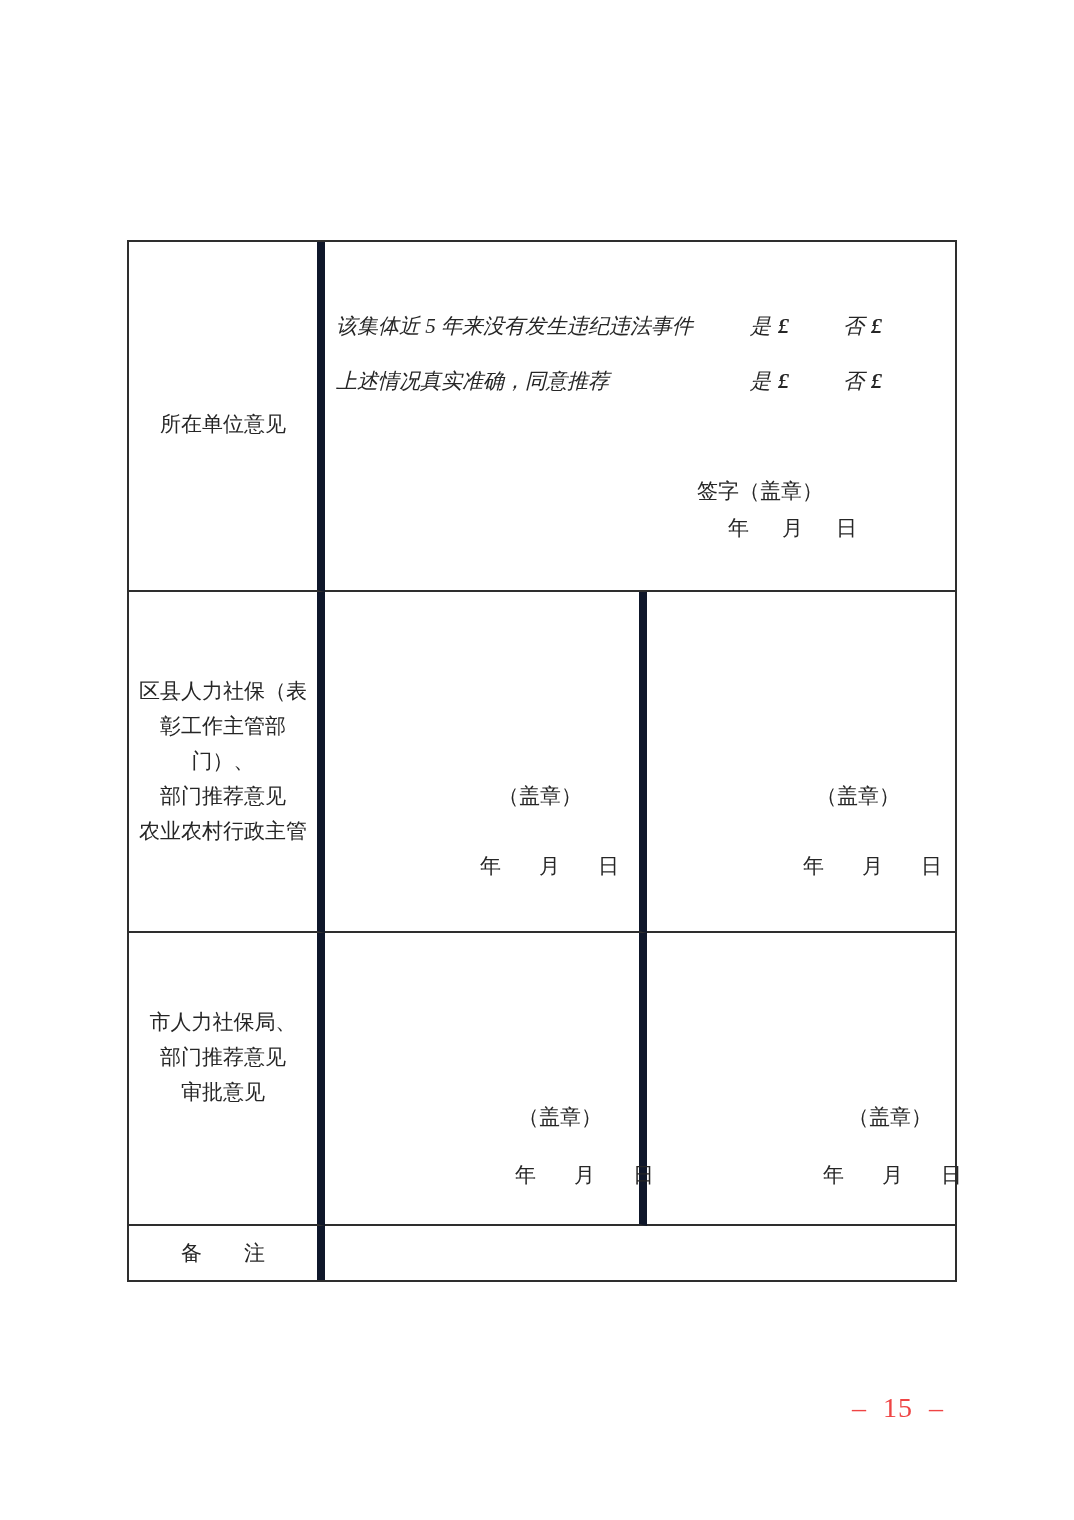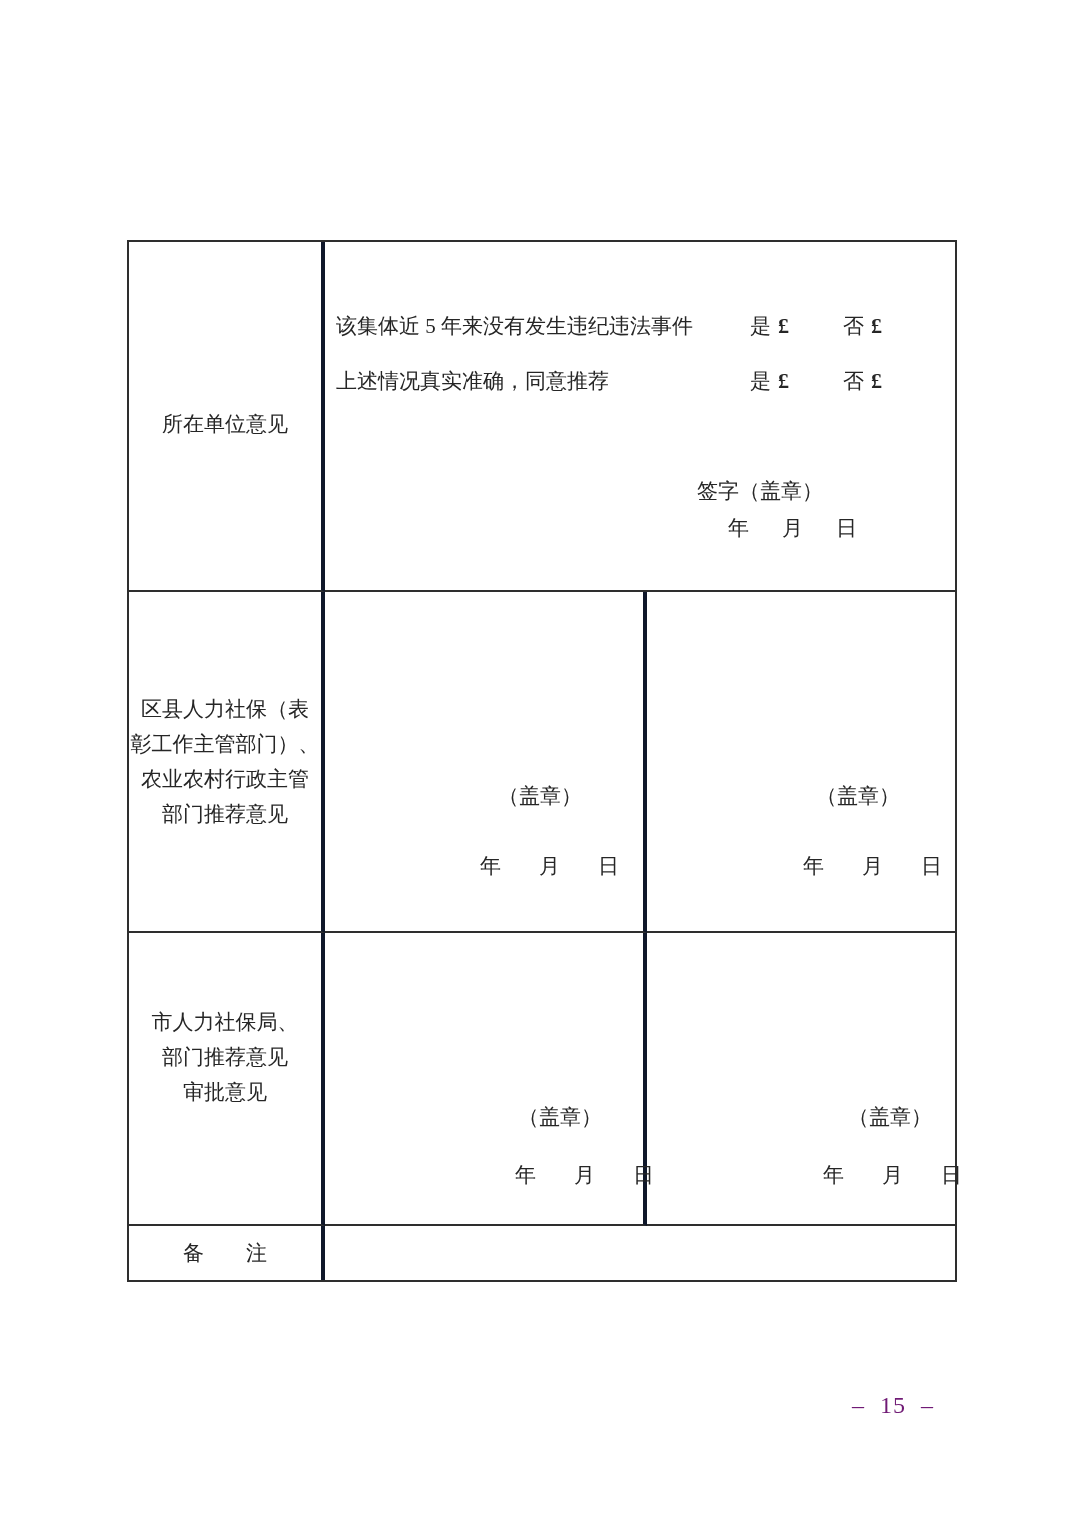--- a/index.html
+++ b/index.html
@@ -10,31 +10,31 @@
   }
   .form-table{
     position:absolute;left:127px;top:240px;
     width:826px;height:1038px;
     border:2px solid #2e2e2e;
     display:grid;
     grid-template-columns:196px 322px 308px;
     grid-template-rows:350px 341px 293px 54px;
   }
   .cell{position:relative;box-sizing:border-box;font-size:21px;}
-  .br{border-right:4px solid #0f172a;}
+  .br{border-right:8px solid #0f172a;}
   .bb{border-bottom:2px solid #2e2e2e;}
   .span2{grid-column:2/4;}
   .label-cell{
     display:flex;align-items:center;justify-content:center;
     text-align:center;line-height:35px;
   }
   .label-cell.shift-down{padding-top:16px;}
   .label-cell.shift-up{padding-bottom:43px;}
   
-  .stmt{position:absolute;left:0;right:4px;height:24px;}
+  .stmt{position:absolute;left:0;right:4px;height:24px;font-style:italic;}
   .stmt-1{top:70px;}
   .stmt-2{top:125px;}
   .stmt-text{position:absolute;left:11px;top:0;white-space:nowrap;}
   .yn{position:absolute;top:0;display:flex;gap:7px;align-items:baseline;white-space:nowrap;}
   .yn-yes{left:425px;}
   .yn-no{left:518px;}
   .cb{font-weight:700;font-size:22px;line-height:21px;}
   .sign-line{position:absolute;left:372px;top:235px;white-space:nowrap;}
   .r1-date{position:absolute;left:403px;top:272px;display:flex;gap:33px;white-space:nowrap;}
   
@@ -48,21 +48,21 @@
   .sb-r2m .seal-line{margin-left:173px;}
   .sb-r2m .date-line{margin-left:155px;}
   .sb-r2r .seal-line{margin-left:169px;}
   .sb-r2r .date-line{margin-left:156px;}
   .sb-r3m .seal-line{margin-left:193px;}
   .sb-r3m .date-line{margin-left:190px;}
   .sb-r3r .seal-line{margin-left:201px;}
   .sb-r3r .date-line{margin-left:176px;}
   .page-number{
     position:absolute;left:852px;top:1392px;
-    font-size:24px;color:#701a75;
+    font-size:28px;color:#ef4444;
     word-spacing:8px;letter-spacing:1px;white-space:nowrap;
   }
 </style>
 </head>
 <body>
 
 <div class="form-table">
 
   <div class="cell br bb label-cell shift-down">
     <div>所在单位意见</div>
@@ -95,22 +95,22 @@
       <span>年</span>
       <span>月</span>
       <span>日</span>
     </div>
   </div>
 
   <div class="cell br bb label-cell">
     <div>
       <div>区县人力社保（表</div>
       <div>彰工作主管部门）、</div>
+      <div>部门推荐意见</div>
       <div>农业农村行政主管</div>
-      <div>部门推荐意见</div>
     </div>
   </div>
   <div class="cell br bb">
     <div class="seal-block sb-r2 sb-r2m">
       <div class="seal-line">（盖章）</div>
       <div class="date-line">
         <span>年</span>
         <span>月</span>
         <span>日</span>
       </div>

